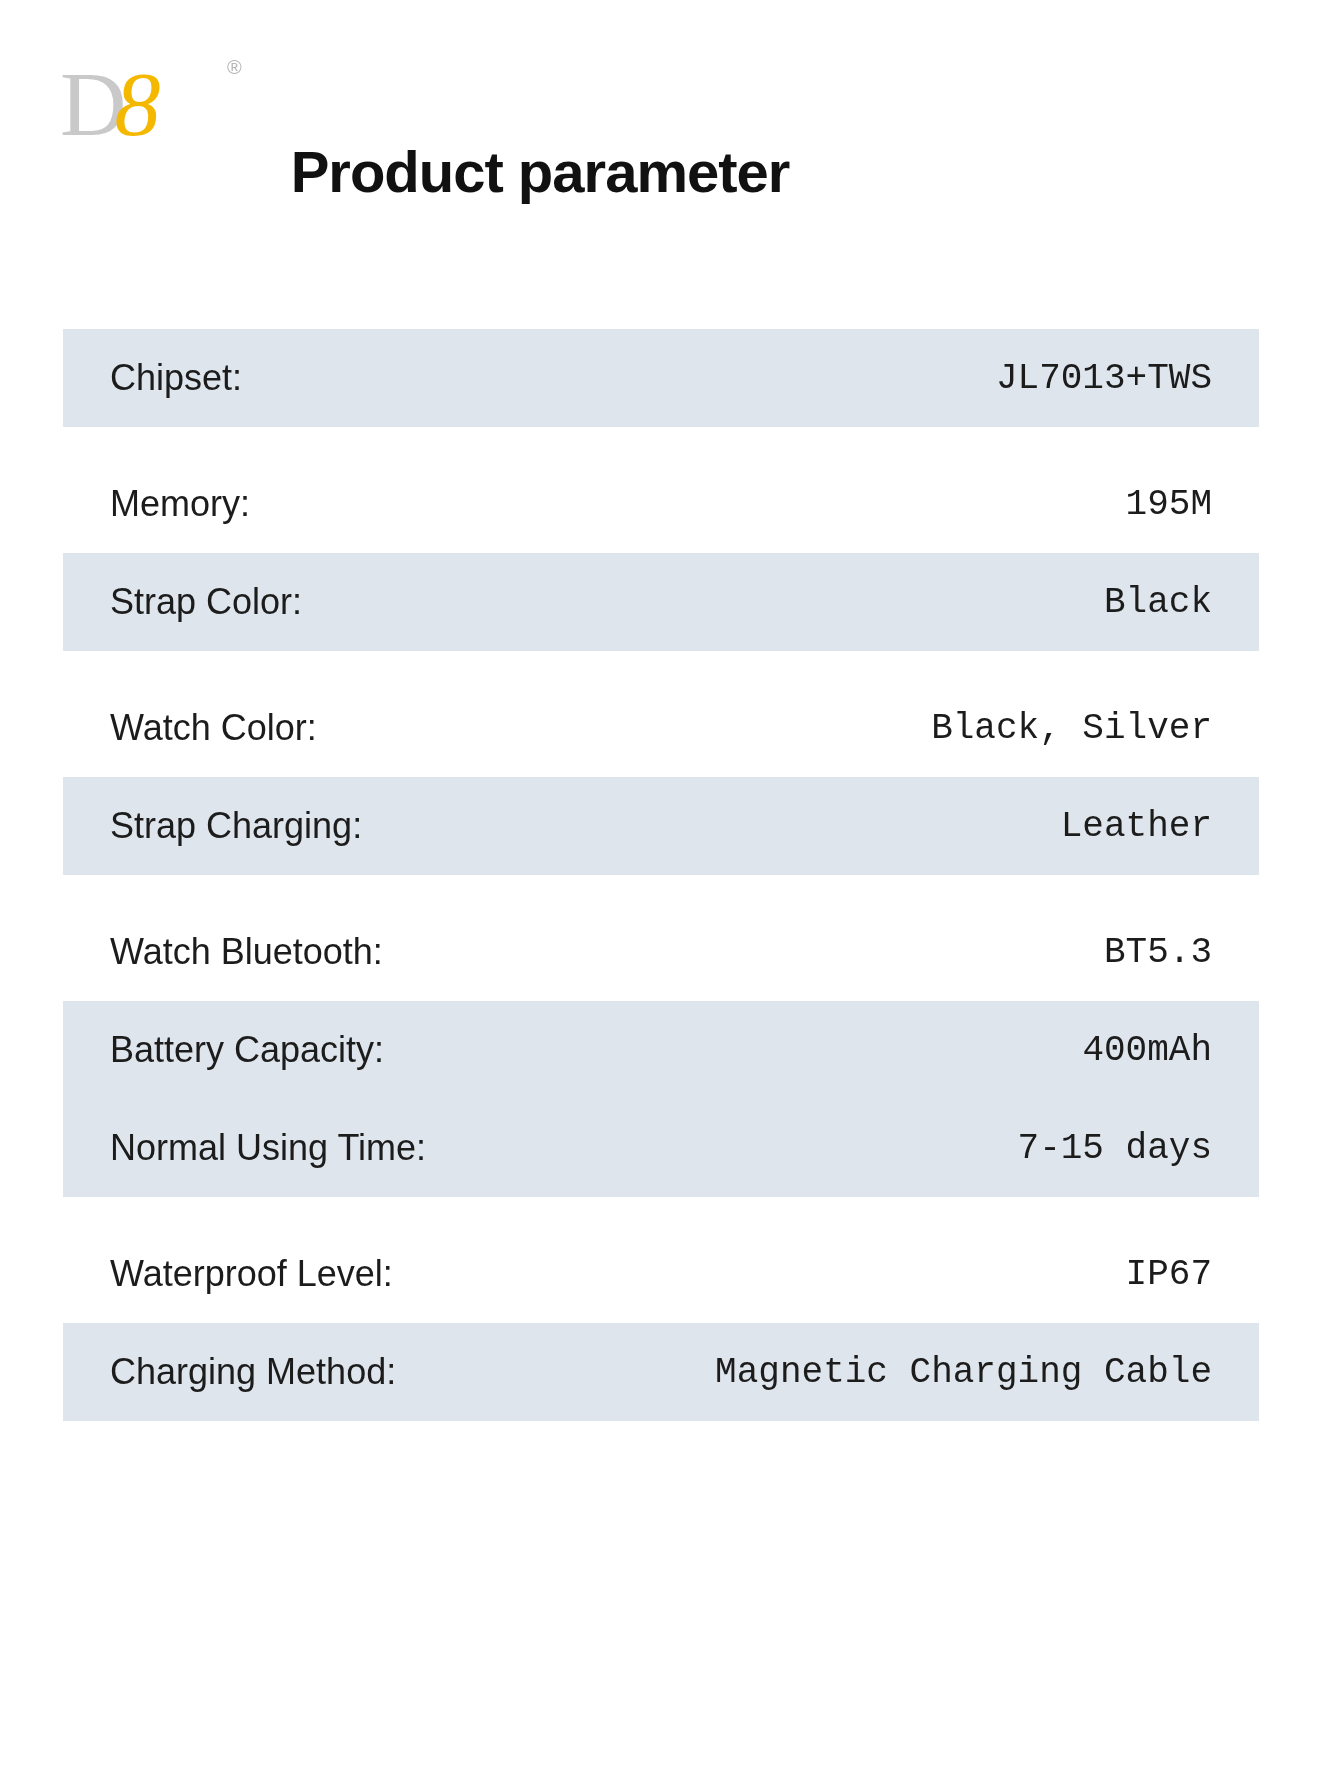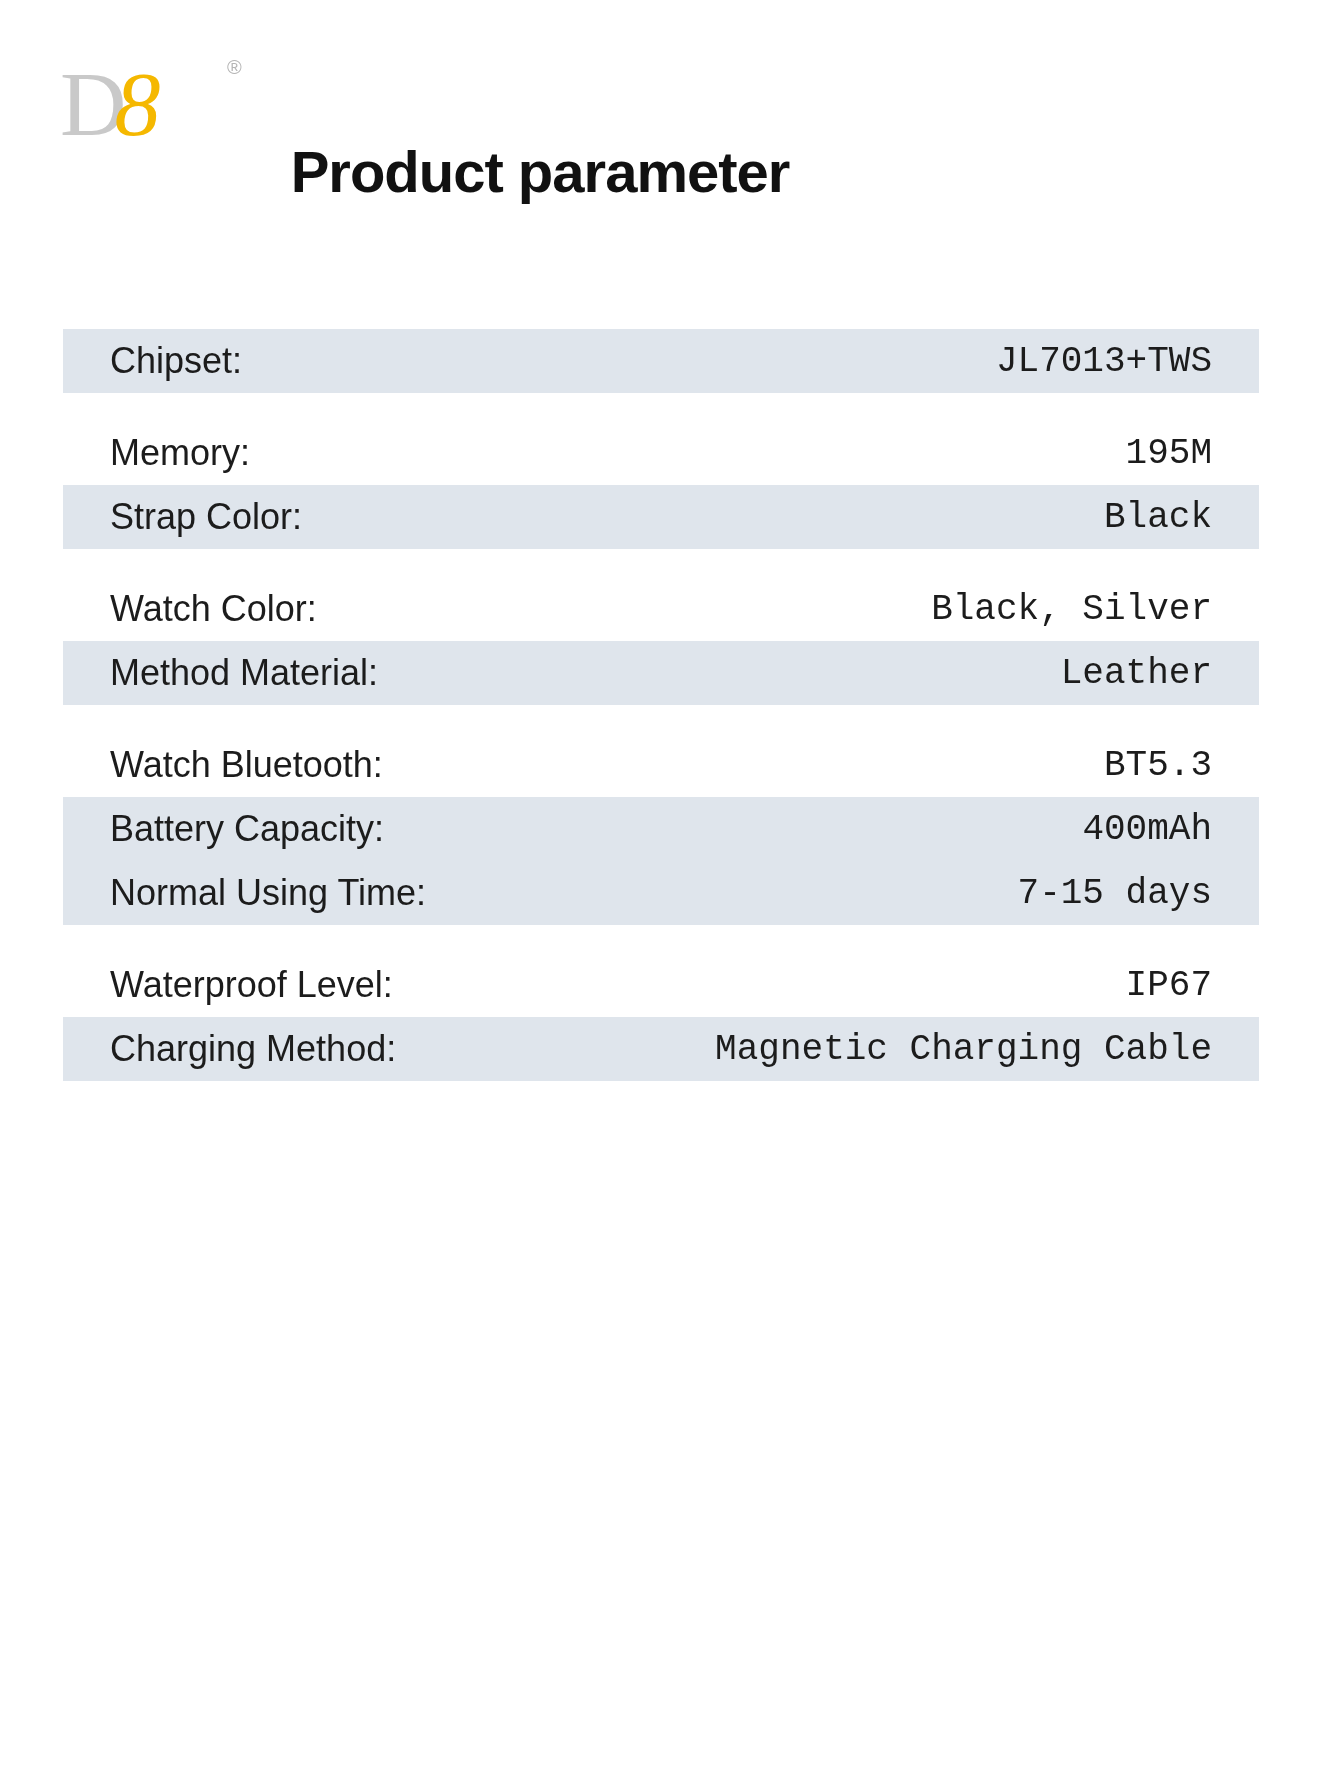--- a/index.html
+++ b/index.html
@@ -74,21 +74,21 @@
   }
 
   
   .spec-table {
     position: absolute;
     left: 63px;
     top: 329px;
     width: 1196px;
   }
   .spec-row {
-    height: 64px;
+    height: 98px;
     display: flex;
     align-items: center;
     justify-content: space-between;
     padding: 0 47px;
     box-sizing: border-box;
   }
   .spec-row.shaded {
     background: #dfe5ec;
   }
   .spec-row.plain {
@@ -136,21 +136,21 @@
       <span class="spec-label">Strap Color:</span>
       <span class="spec-value">Black</span>
     </div>
 
     <div class="spec-row plain">
       <span class="spec-label">Watch Color:</span>
       <span class="spec-value">Black, Silver</span>
     </div>
 
     <div class="spec-row shaded">
-      <span class="spec-label">Method Material:</span>
+      <span class="spec-label">Strap Charging:</span>
       <span class="spec-value">Leather</span>
     </div>
 
     <div class="spec-row plain">
       <span class="spec-label">Watch Bluetooth:</span>
       <span class="spec-value">BT5.3</span>
     </div>
 
     <div class="spec-row shaded">
       <span class="spec-label">Battery Capacity:</span>

